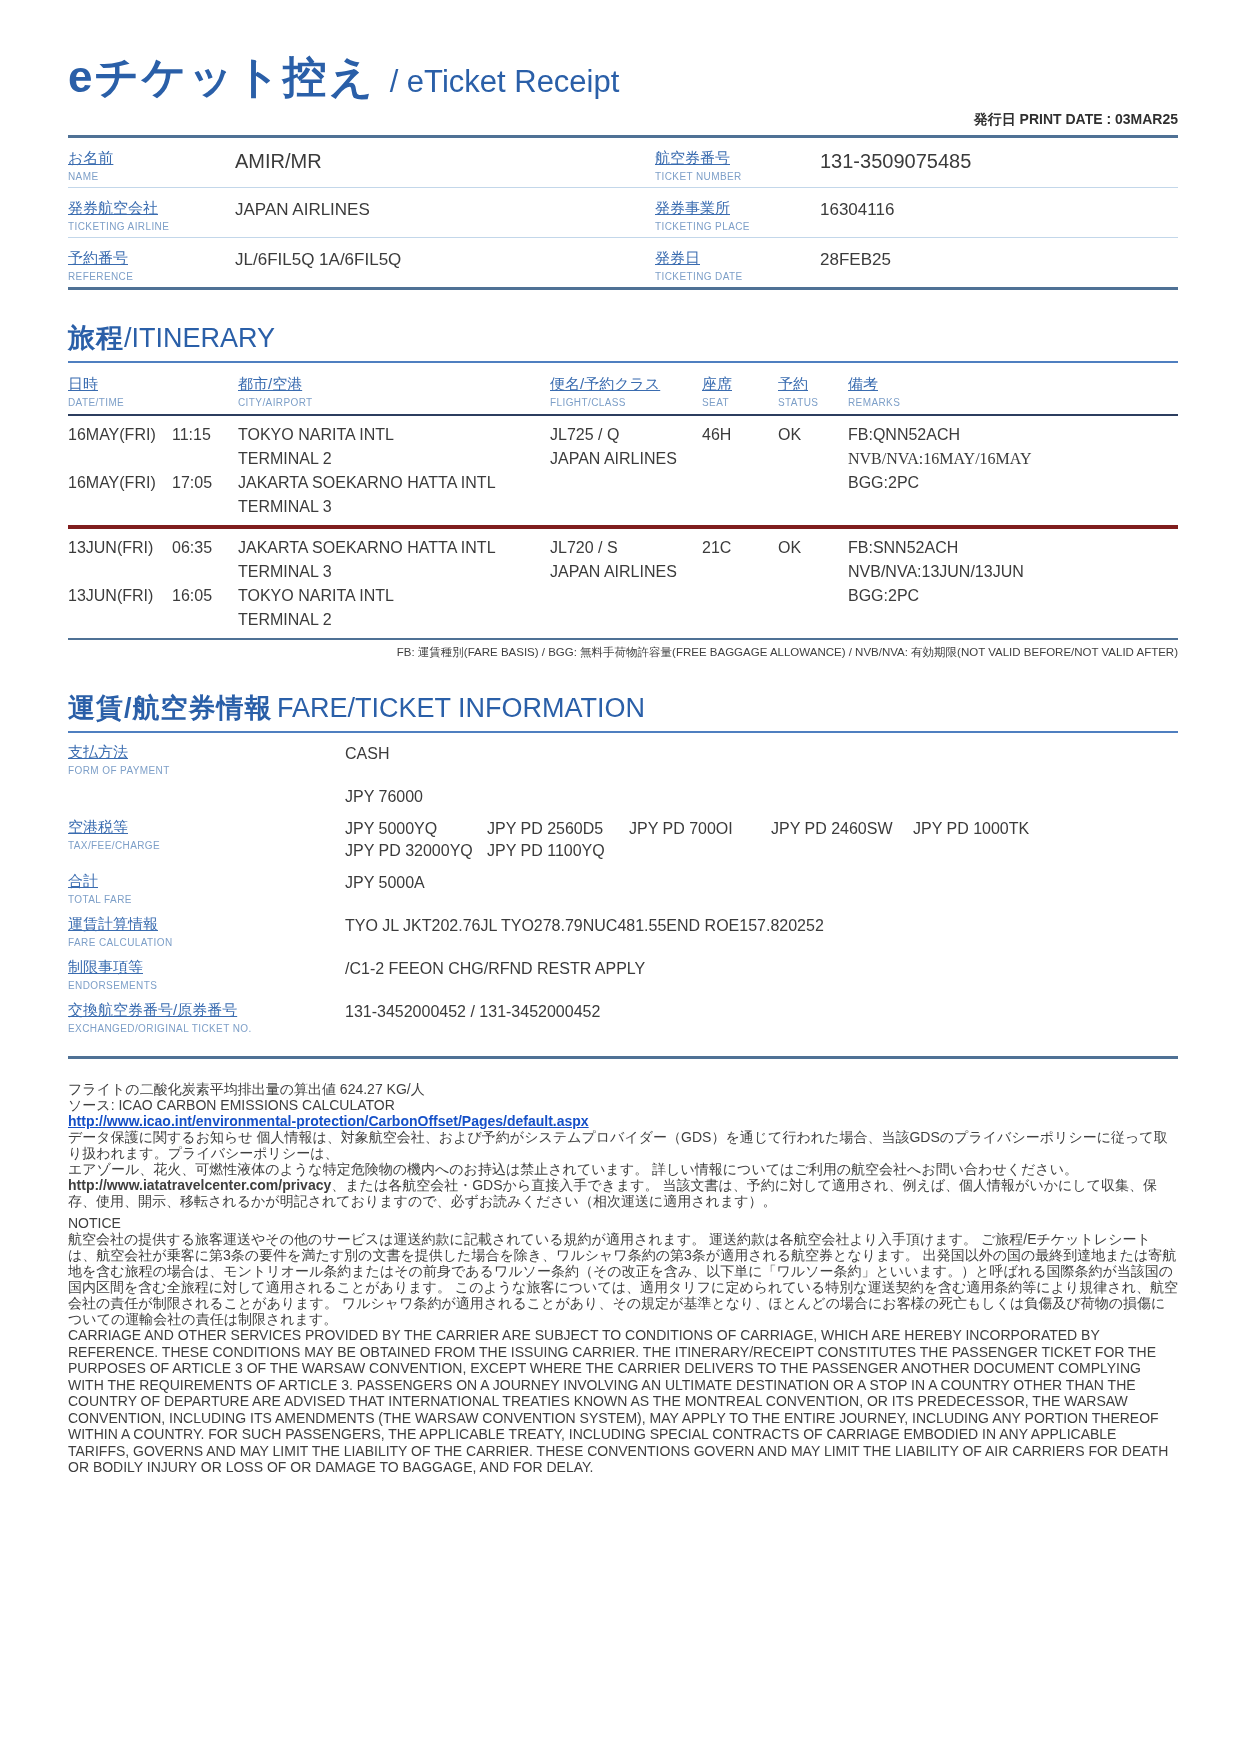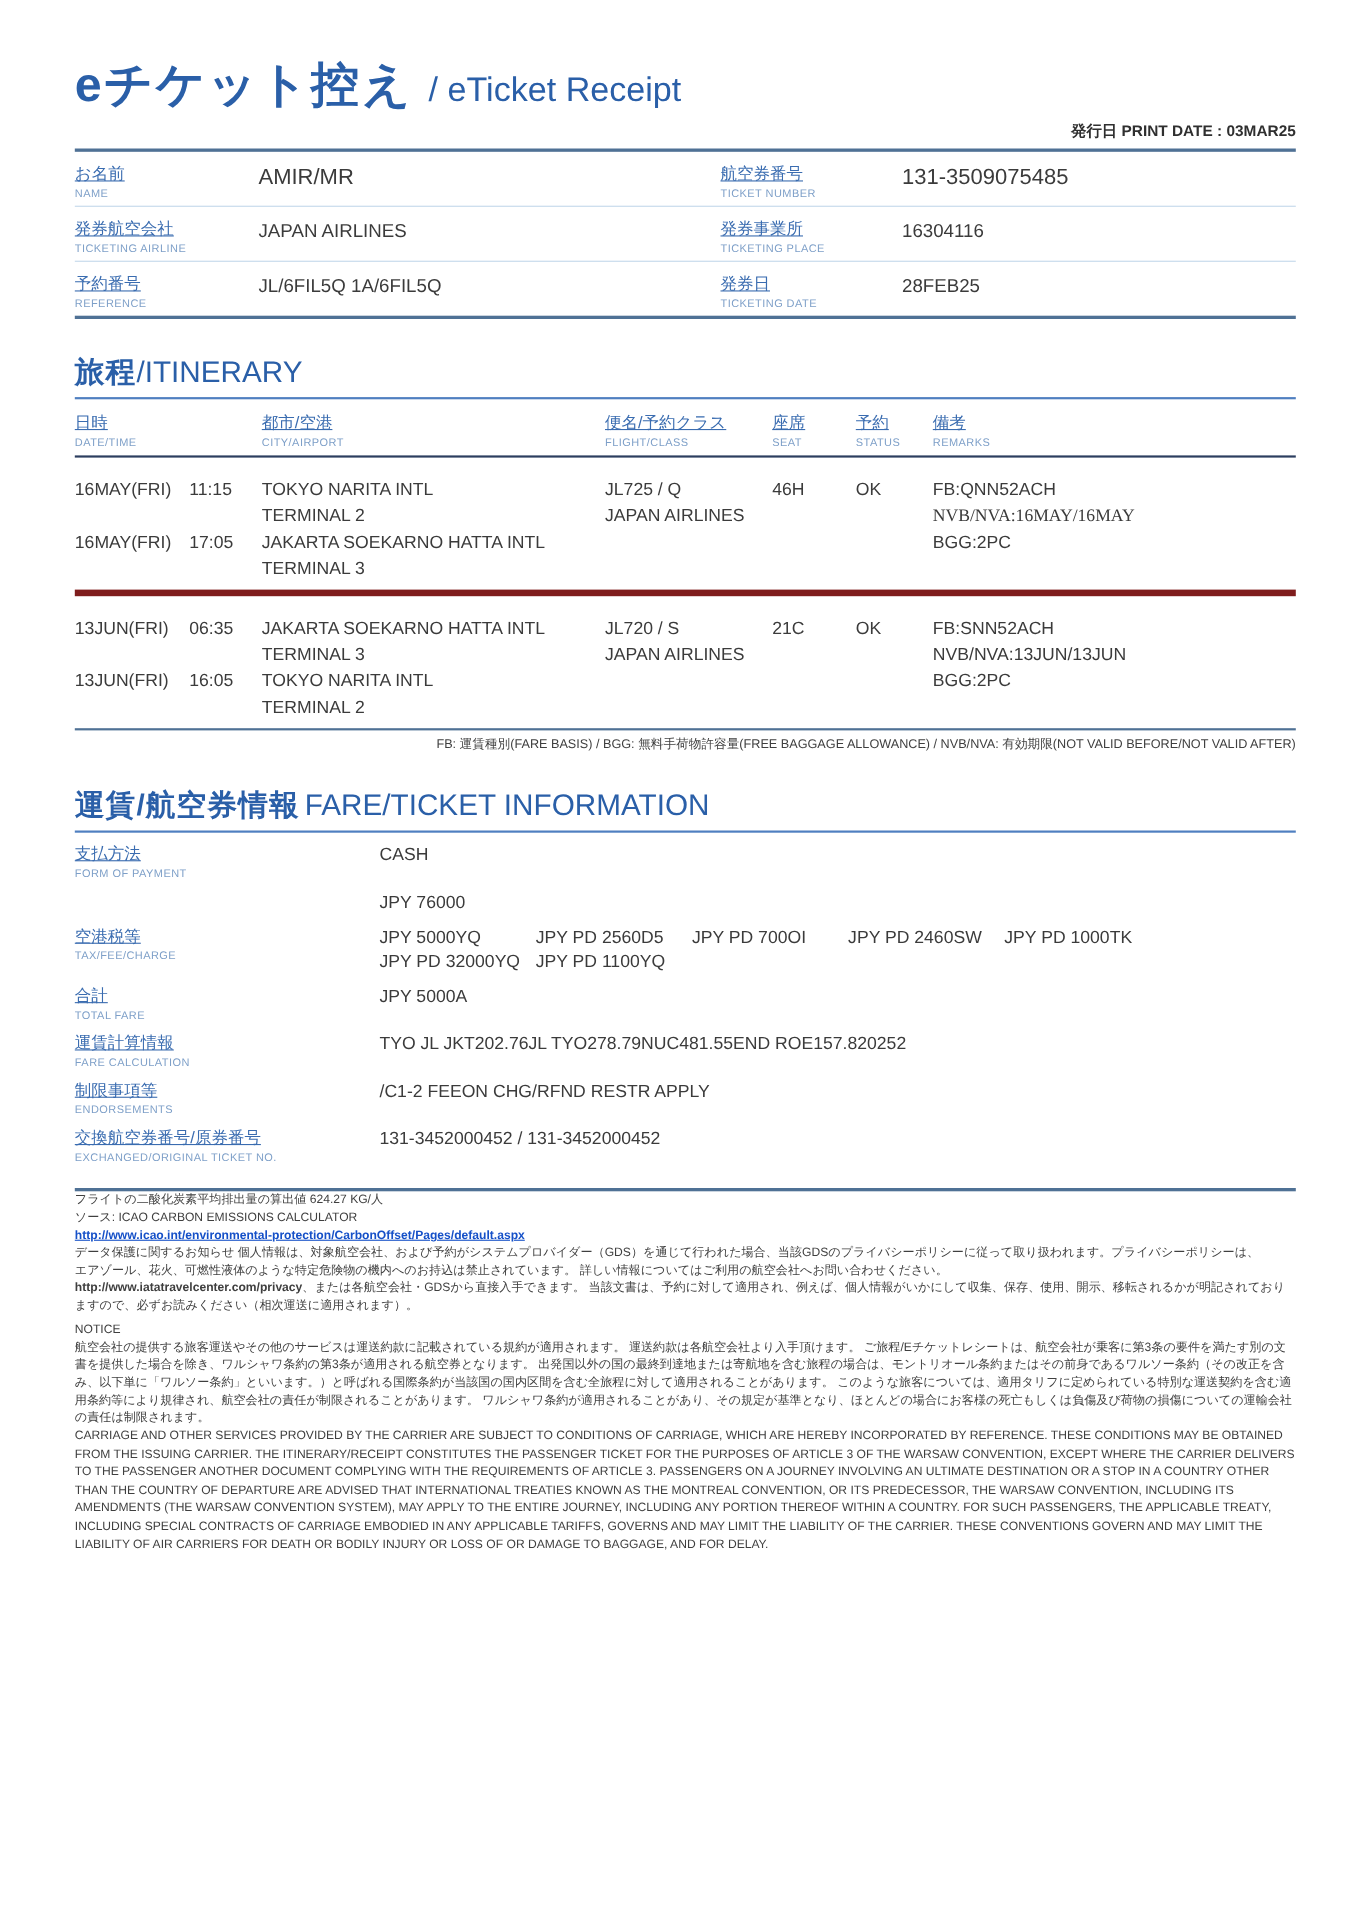--- a/index.html
+++ b/index.html
@@ -29,34 +29,34 @@
 
   
   .section-heading { margin-top: 30px; }
   .sec-ja { font-size: 27px; font-weight: 700; color: #2a5fa8; letter-spacing: 1px; }
   .sec-en { font-size: 27px; font-weight: 400; color: #2a5fa8; }
   .section-heading .rule-med { margin-top: 5px; }
 
   
   .itin-grid { display: grid; grid-template-columns: 104px 66px 312px 152px 76px 70px 1fr; }
   .itin-head { padding-top: 12px; padding-bottom: 6px; border-bottom: 2px solid #2c3e5f; }
-  .seg { padding: 18px 0 6px 0; }
-  .seg + .seg { border-top: 6px solid #7f1d1d; }
+  .seg { padding: 7px 0 6px 0; }
+  .seg + .seg { border-top: 4px solid #7f1d1d; }
   .cell { font-size: 16px; line-height: 24px; color: #3b3b3b; }
   .itin-bottom { height: 2px; background: #4f7195; }
   .footnote { text-align: right; font-size: 11.5px; color: #3f3f3f; margin-top: 5px; }
 
   
   .fare-row { display: grid; grid-template-columns: 277px 1fr; padding-top: 10px; }
   .fare-val { font-size: 16px; color: #3b3b3b; line-height: 22px; }
   .tax-line { display: grid; grid-template-columns: 142px 142px 142px 142px auto; }
   .fare-divider { margin-top: 22px; }
 
   
-  .fineprint { font-size: 11px; line-height: 16px; color: #3f3f3f; }
+  .fineprint { margin-top: 22px; font-size: 14px; line-height: 16px; color: #3f3f3f; }
   .fineprint p { margin: 0; }
   .fineprint a { color: #1550c8; font-weight: 700; text-decoration: underline; }
   .notice-block { margin-top: 6px; }
   .notice-en { margin-top: 2px; line-height: 16.5px; }
 </style>
 </head>
 <body>
 
 <div class="page">
 

